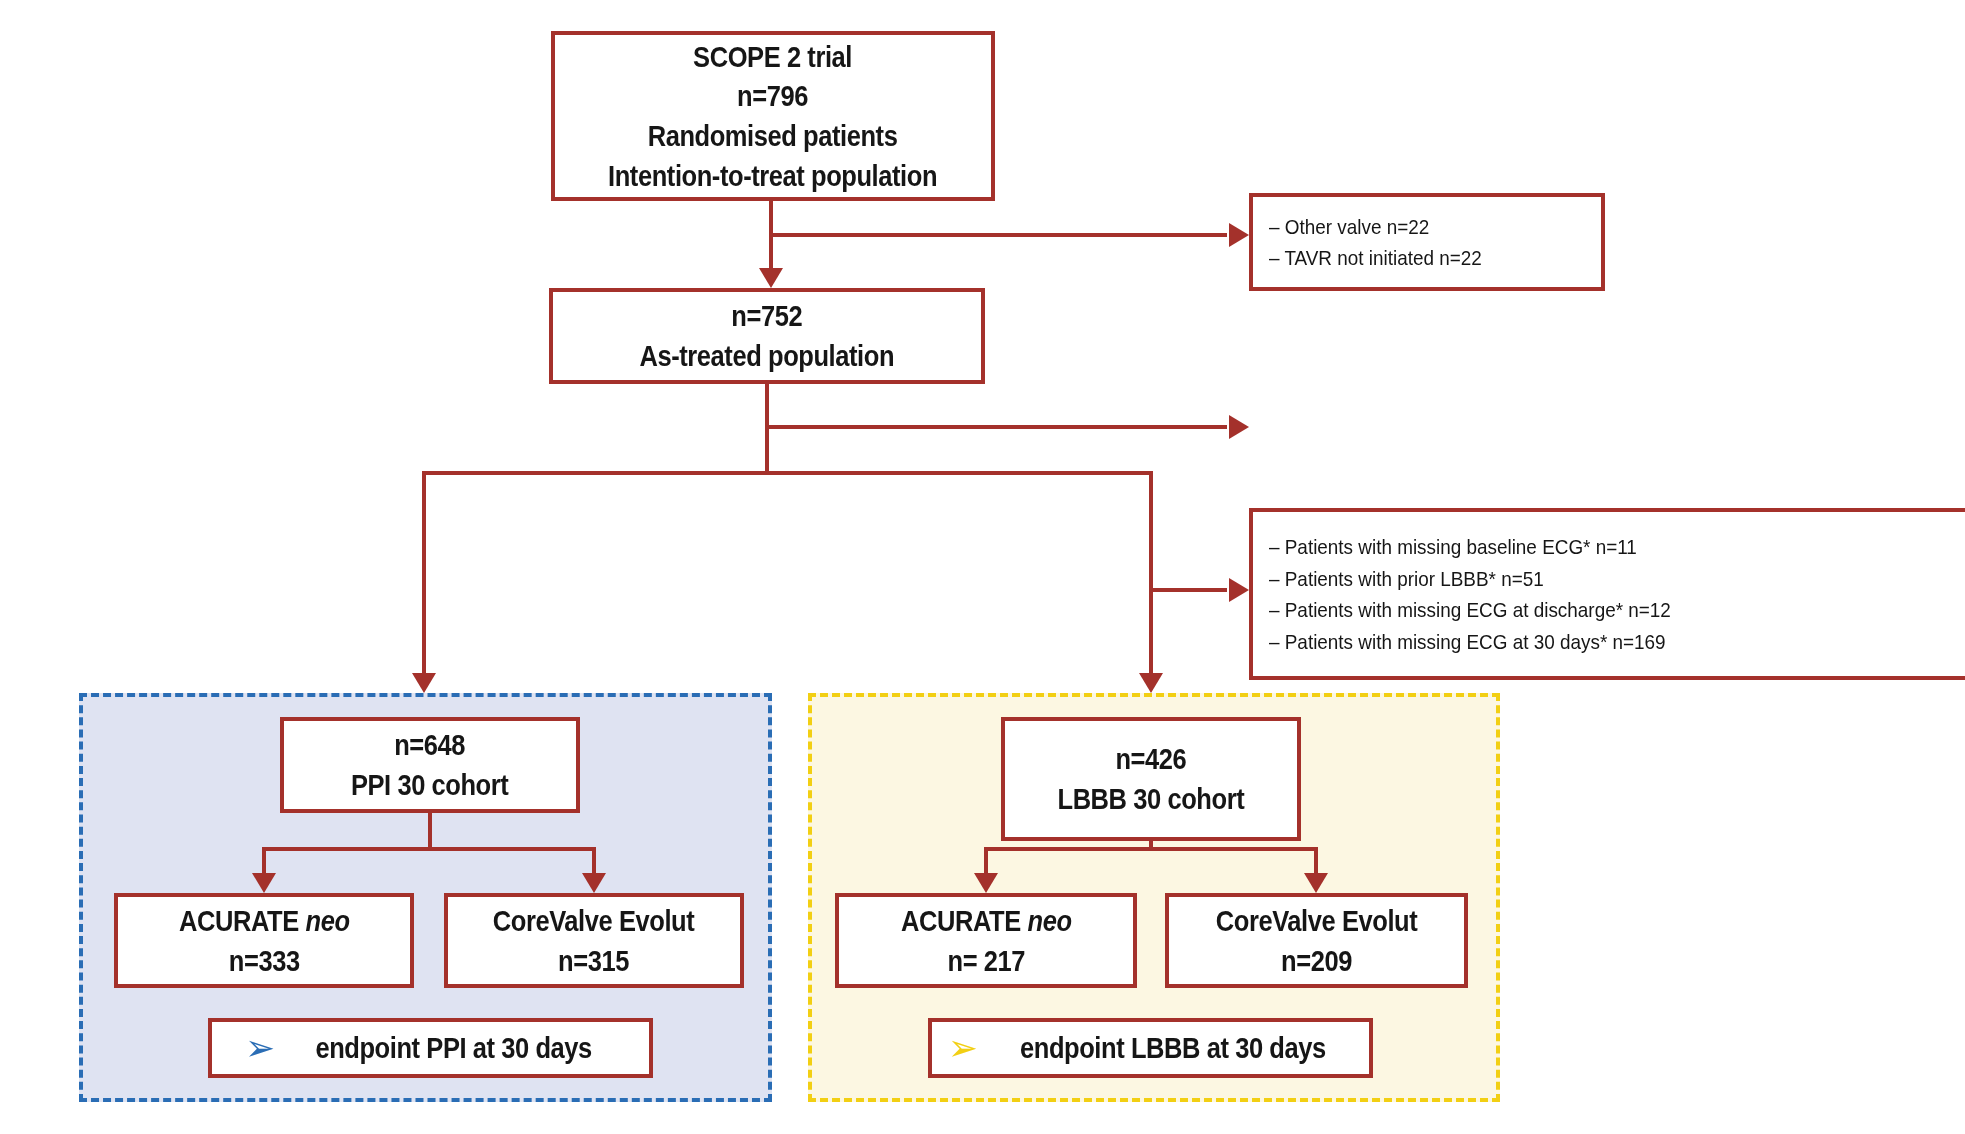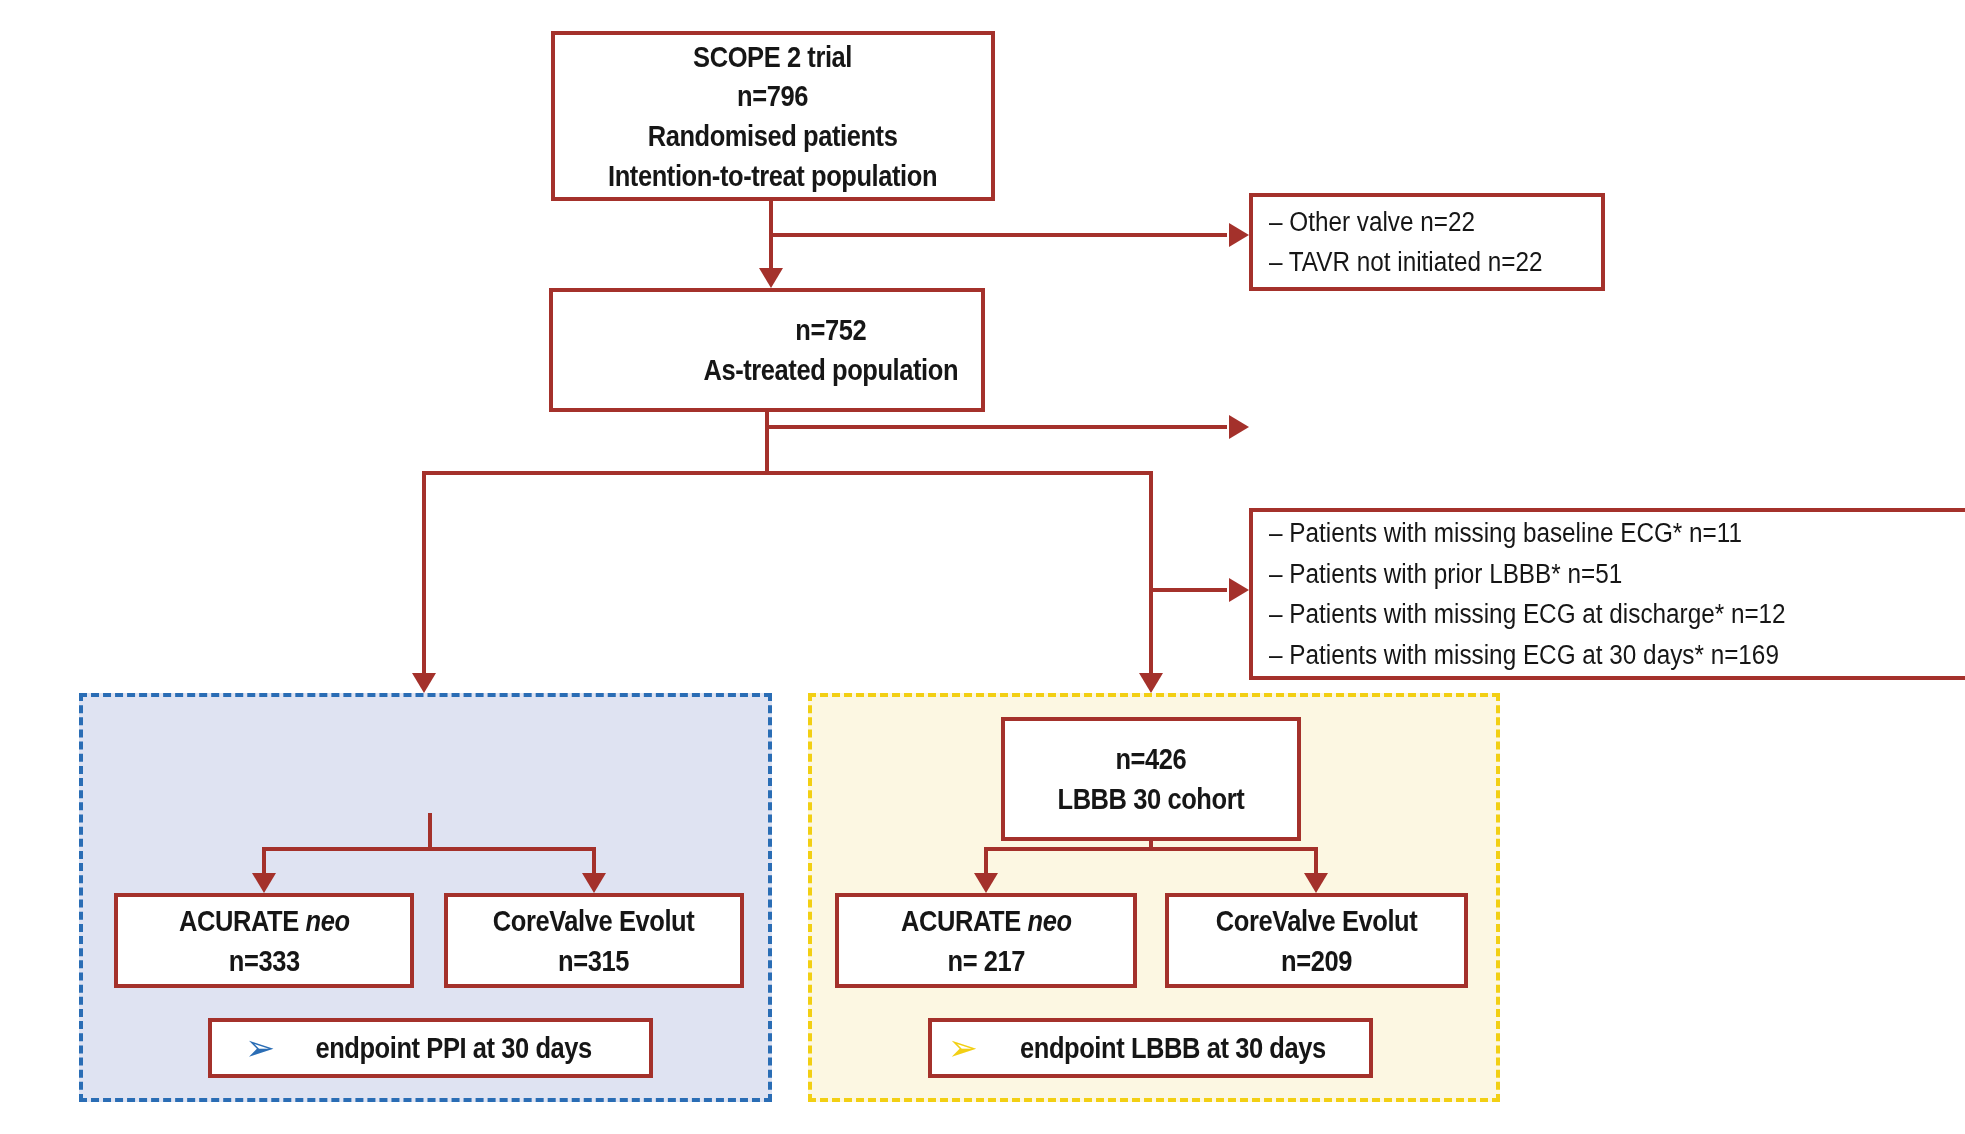--- a/index.html
+++ b/index.html
@@ -19,21 +19,21 @@
   .panel{position:absolute;box-sizing:border-box;}
   .panel.blue{background:var(--blue-bg);border:4px dashed var(--blue);}
   .panel.yellow{background:var(--yellow-bg);border:4px dashed var(--yellow);}
   
   .rbox{
     position:absolute;background:#ffffff;border:4px solid var(--red);box-sizing:border-box;
     display:flex;flex-direction:column;align-items:center;justify-content:center;text-align:center;
   }
   .heading{font-weight:bold;font-size:30px;line-height:1.32;letter-spacing:-0.5px;}
   .cond{transform:scaleX(0.85);transform-origin:center center;white-space:nowrap;}
-  .listbox{align-items:flex-start;text-align:left;font-size:27px;font-weight:500;line-height:1.5;padding:2px 8px 2px 16px;}
+  .listbox{align-items:flex-start;text-align:left;font-size:21px;font-weight:500;line-height:1.5;padding:2px 8px 2px 16px;}
   .condL{transform:scaleX(0.9);transform-origin:left center;white-space:nowrap;}
   .endpoint{flex-direction:row;gap:16px;font-weight:bold;font-size:30px;letter-spacing:-0.5px;}
   .glyph{font-family:"DejaVu Sans",sans-serif;font-weight:normal;font-size:36px;line-height:1;}
   .glyph.blue{color:var(--blue);}
   .glyph.yellow{color:var(--yellow);}
   .it{font-style:italic;}
   
   .hline,.vline{position:absolute;background:var(--red);}
   .hline{height:4px;}
   .vline{width:4px;}
@@ -86,35 +86,41 @@
       <div>Randomised patients</div>
       <div>Intention-to-treat population</div>
     </div>
   </div>
 
   <div class="rbox listbox" style="left:1205px;top:193px;width:356px;height:98px;">
     <div class="condL">– Other valve n=22</div>
     <div class="condL">– TAVR not initiated n=22</div>
   </div>
 
-  <div class="rbox heading" style="left:505px;top:288px;width:436px;height:124px;align-items:flex-end;">
+  <div class="rbox heading" style="left:505px;top:288px;width:436px;height:96px;">
     <div class="cond">
       <div>n=752</div>
       <div>As-treated population</div>
     </div>
   </div>
 
 
   <div class="rbox listbox" style="left:1205px;top:508px;width:738px;height:172px;">
     <div class="condL">– Patients with missing baseline ECG* n=11</div>
     <div class="condL">– Patients with prior LBBB* n=51</div>
     <div class="condL">– Patients with missing ECG at discharge* n=12</div>
     <div class="condL">– Patients with missing ECG at 30 days* n=169</div>
   </div>
 
+  <div class="rbox heading" style="left:236px;top:717px;width:300px;height:96px;">
+    <div class="cond">
+      <div>n=648</div>
+      <div>PPI 30 cohort</div>
+    </div>
+  </div>
 
   <div class="rbox heading" style="left:957px;top:717px;width:300px;height:124px;">
     <div class="cond">
       <div>n=426</div>
       <div>LBBB 30 cohort</div>
     </div>
   </div>
 
   <div class="rbox heading" style="left:70px;top:893px;width:300px;height:95px;">
     <div class="cond">

